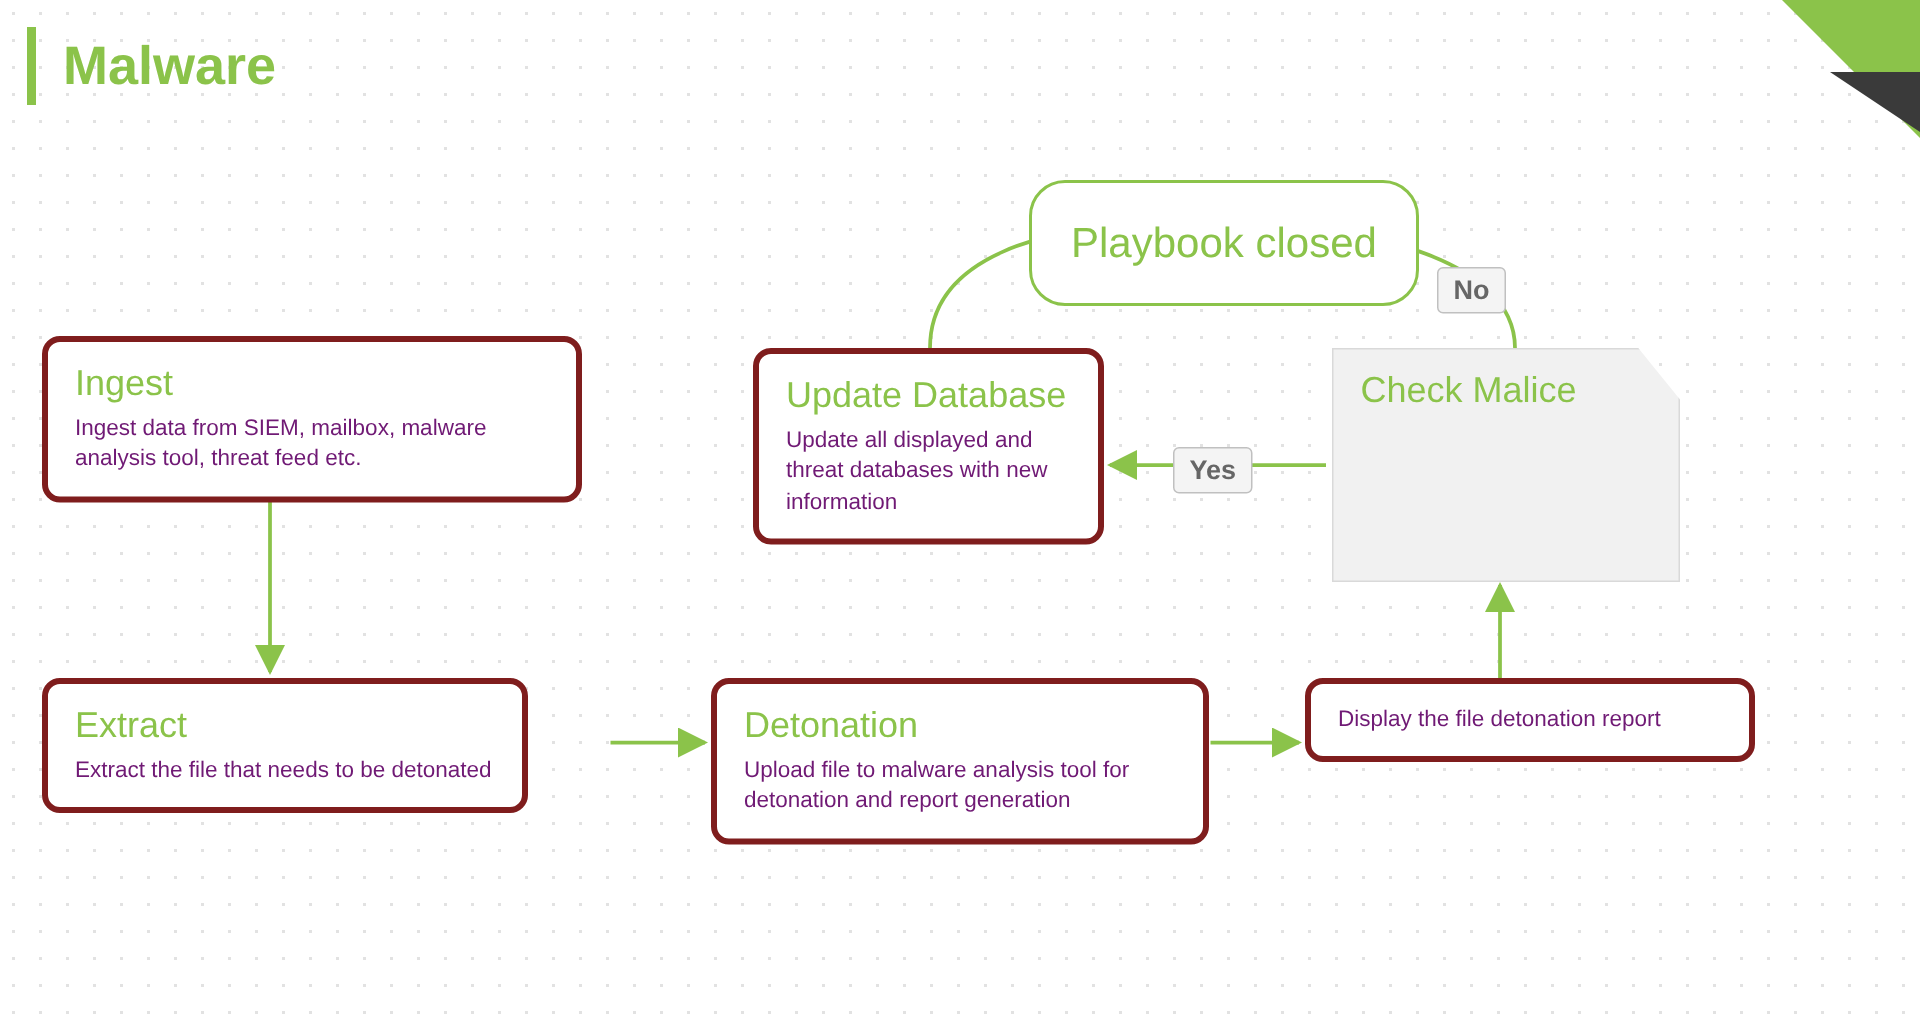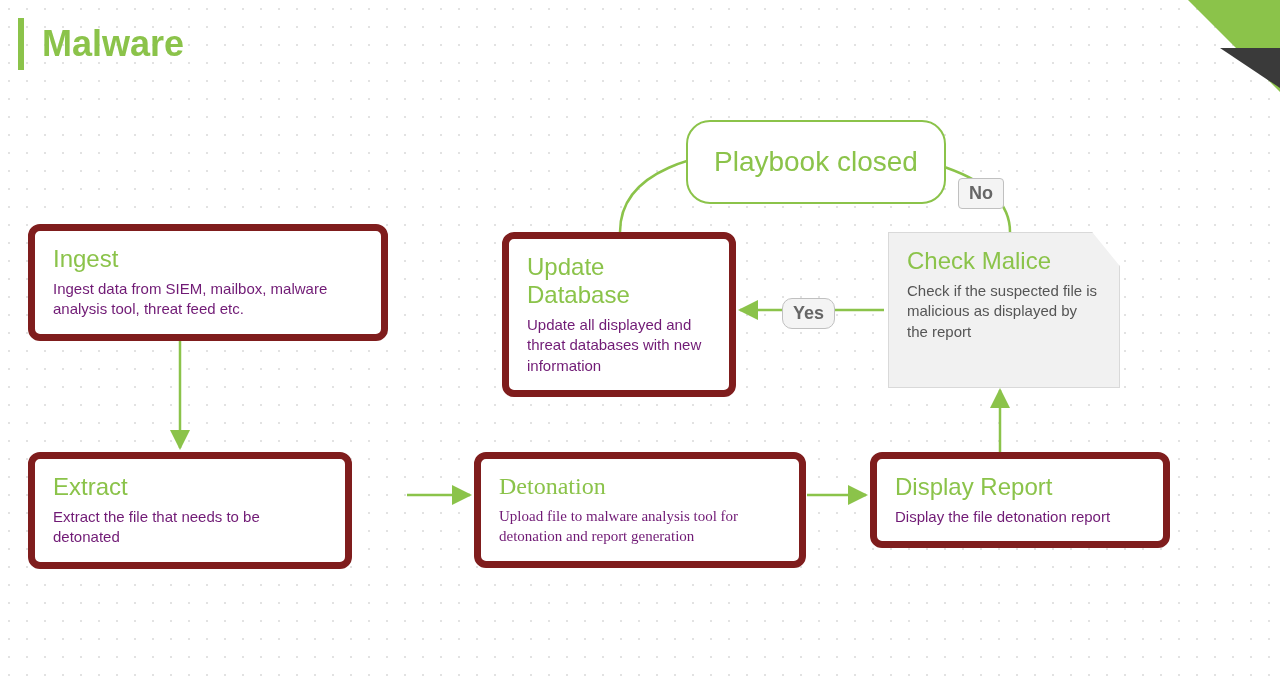--- a/index.html
+++ b/index.html
@@ -20,21 +20,21 @@
   }
   .title-green{color:#8bc34a;font-size:36px;font-weight:700;}
   .title-dark{color:#333;font-size:36px;font-weight:700;margin-left:10px;}
   
   .corner-green{position:absolute;top:0;right:0;width:0;height:0;
     border-left:92px solid transparent;border-top:92px solid #8bc34a;}
   .corner-dark{position:absolute;top:48px;right:0;width:0;height:0;
     border-left:60px solid transparent;border-top:40px solid #3a3a3a;}
   
   .box{
-    position:absolute;background:#fff;border:7px solid #7f1d1d;border-radius:12px;
+    position:absolute;background:#fff;border:4px solid #7f1d1d;border-radius:12px;
     padding:14px 18px;box-sizing:border-box;
   }
   .box h3{margin:0 0 6px 0;color:#8bc34a;font-weight:400;font-size:24px;}
   .box p{margin:0;color:#701a75;font-size:15px;line-height:1.35;}
   .box-decision{
     position:absolute;background:#f1f1f1;border:1px solid #d9d9d9;
     padding:14px 18px;box-sizing:border-box;
     clip-path:polygon(0 0,88% 0,100% 22%,100% 100%,0 100%);
   }
   .box-decision h3{margin:0 0 6px 0;color:#8bc34a;font-weight:400;font-size:24px;}
@@ -84,38 +84,36 @@
 <div class="box" style="left:28px;top:224px;width:360px;">
   <h3>Ingest</h3>
   <p>Ingest data from SIEM, mailbox, malware analysis tool, threat feed etc.</p>
 </div>
 
 <div class="box" style="left:28px;top:452px;width:324px;">
   <h3>Extract</h3>
   <p>Extract the file that needs to be detonated</p>
 </div>
 
-<div class="box" style="left:474px;top:452px;width:332px;font-family:Liberation Serif, serif;">
+<div class="box" style="left:474px;top:452px;width:332px;">
   <h3>Detonation</h3>
   <p>Upload file to malware analysis tool for detonation and report generation</p>
 </div>
 
 <div class="box" style="left:870px;top:452px;width:300px;">
-  <h3>Display Report</h3>
   <p>Display the file detonation report</p>
 </div>
 
 <div class="box-decision" style="left:888px;top:232px;width:232px;height:156px;">
   <h3>Check Malice</h3>
-  <p>Check if the suspected file is malicious as displayed by the report</p>
 </div>
 
 <div class="box" style="left:502px;top:232px;width:234px;">
   <h3>Update Database</h3>
   <p>Update all displayed and threat databases with new information</p>
 </div>
 
 <div class="playbook" style="left:686px;top:120px;">
   <span>Playbook closed</span>
 </div>
 
-<div class="tag" style="left:782px;top:298px;border-radius:10px;">Yes</div>
+<div class="tag" style="left:782px;top:298px;">Yes</div>
 <div class="tag" style="left:958px;top:178px;">No</div>
 
 </body></html>

